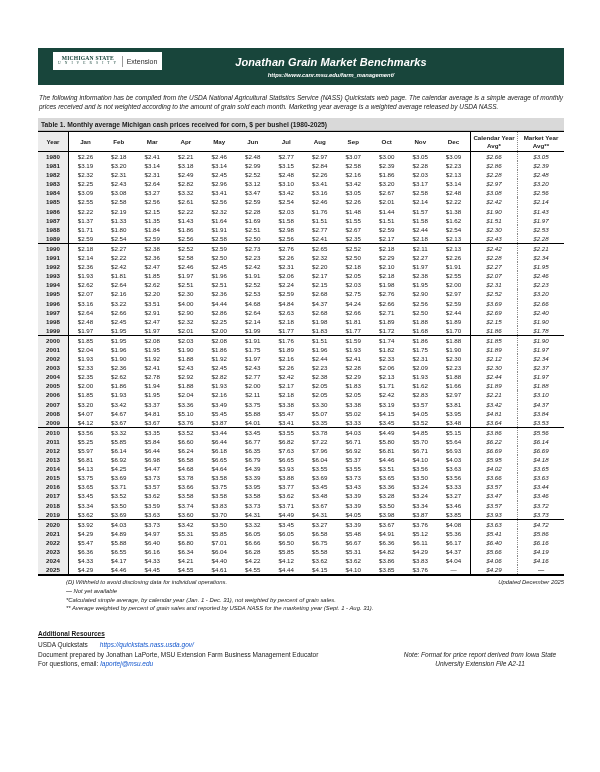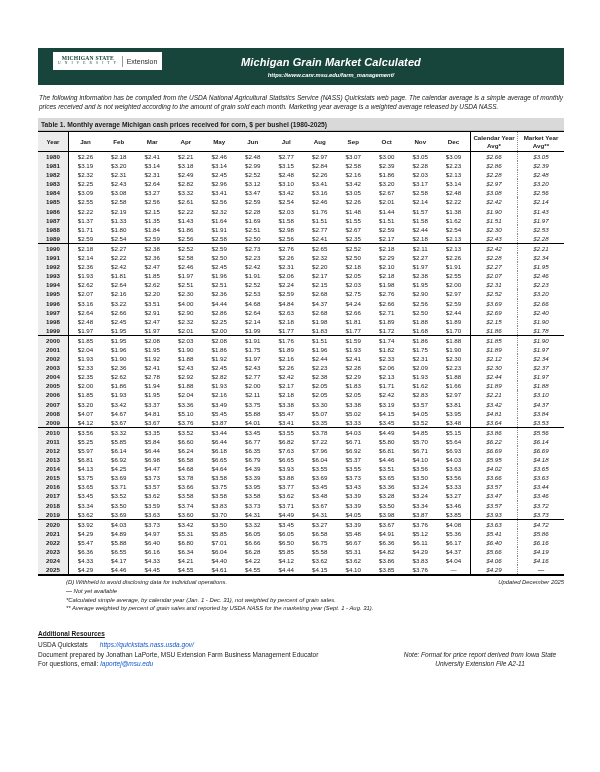--- a/index.html
+++ b/index.html
@@ -73,21 +73,21 @@
 
   <div class="band">
     <div class="logo">
       <div class="logo-left">
         <div class="logo-msu">MICHIGAN STATE</div>
         <div class="logo-univ">U N I V E R S I T Y</div>
       </div>
       <div class="logo-div"></div>
       <div class="logo-ext">Extension</div>
     </div>
-    <div class="band-title">Michigan Grain Market Calculated</div>
+    <div class="band-title">Jonathan Grain Market Benchmarks</div>
     <div class="band-url">https://www.canr.msu.edu/farm_management/</div>
   </div>
 
   <p class="intro">The following information has be compiled from the USDA National Agricultural Statistics Service (NASS) Quickstats web page.  The calendar average is a simple average of monthly prices received and is not weighted according to the amount of grain sold each month. Marketing year average is a weighted average released by USDA NASS.</p>
 
   <div class="table-title">Table 1. Monthly average Michigan cash prices received for corn, $ per bushel (1980-2025)</div>
 
   <table>
     <thead>
         <tr>

